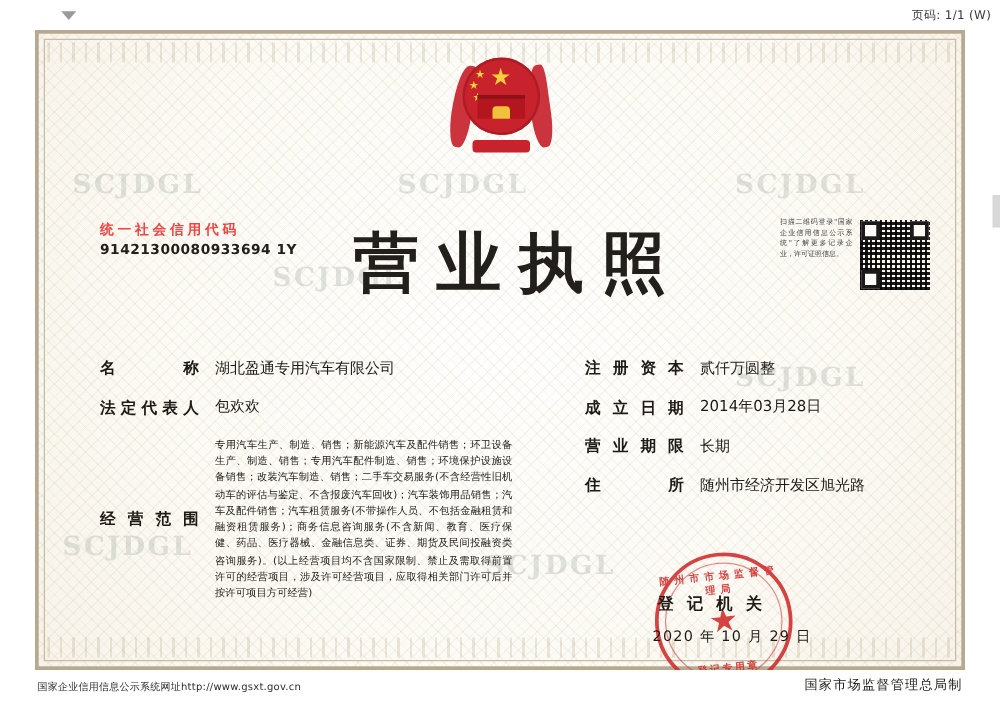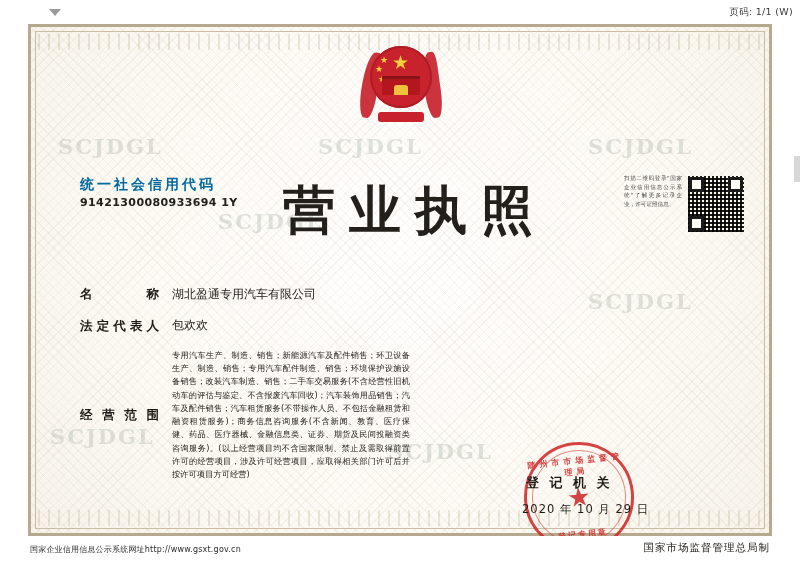--- a/index.html
+++ b/index.html
@@ -169,22 +169,22 @@
   }
 
   
   .credit-block {
     position: absolute;
     left: 52px;
     top: 152px;
     width: 200px;
   }
   .credit-label {
-    font-size: 14px;
-    color: #0369a1;
+    font-size: 11px;
+    color: #ef4444;
     letter-spacing: 3px;
     font-weight: bold;
     font-family: Liberation Sans, sans-serif;
   }
   .credit-value {
     margin-top: 2px;
     font-size: 11px;
     color: #23201c;
     letter-spacing: 0.4px;
     font-weight: bold;
@@ -426,20 +426,38 @@
     <div class="field">
       <div class="field-label">法定代表人</div>
       <div class="field-value">包欢欢</div>
     </div>
     <div class="field scope">
       <div class="field-label">经 营 范 围</div>
       <div class="field-value">专用汽车生产、制造、销售；新能源汽车及配件销售；环卫设备生产、制造、销售；专用汽车配件制造、销售；环境保护设施设备销售；改装汽车制造、销售；二手车交易服务(不含经营性旧机动车的评估与鉴定、不含报废汽车回收)；汽车装饰用品销售；汽车及配件销售；汽车租赁服务(不带操作人员、不包括金融租赁和融资租赁服务)；商务信息咨询服务(不含新闻、教育、医疗保健、药品、医疗器械、金融信息类、证券、期货及民间投融资类咨询服务)。(以上经营项目均不含国家限制、禁止及需取得前置许可的经营项目，涉及许可经营项目，应取得相关部门许可后并按许可项目方可经营)</div>
     </div>
   </div>
 
+  <div class="fields-right">
+    <div class="field">
+      <div class="field-label">注 册 资 本</div>
+      <div class="field-value">贰仟万圆整</div>
+    </div>
+    <div class="field">
+      <div class="field-label">成 立 日 期</div>
+      <div class="field-value">2014年03月28日</div>
+    </div>
+    <div class="field">
+      <div class="field-label">营 业 期 限</div>
+      <div class="field-value">长期</div>
+    </div>
+    <div class="field">
+      <div class="field-label">住　　所</div>
+      <div class="field-value">随州市经济开发区旭光路</div>
+    </div>
+  </div>
 
   <div class="seal">
     <div class="seal-ring"></div>
     <div class="seal-text-top">随州市市场监督管理局</div>
     <div class="seal-star">★</div>
     <div class="seal-text-bottom">登记专用章</div>
   </div>
 
   <div class="registry">登 记 机 关</div>
   <div class="issue-date">2020 年 10 月 29 日</div>

